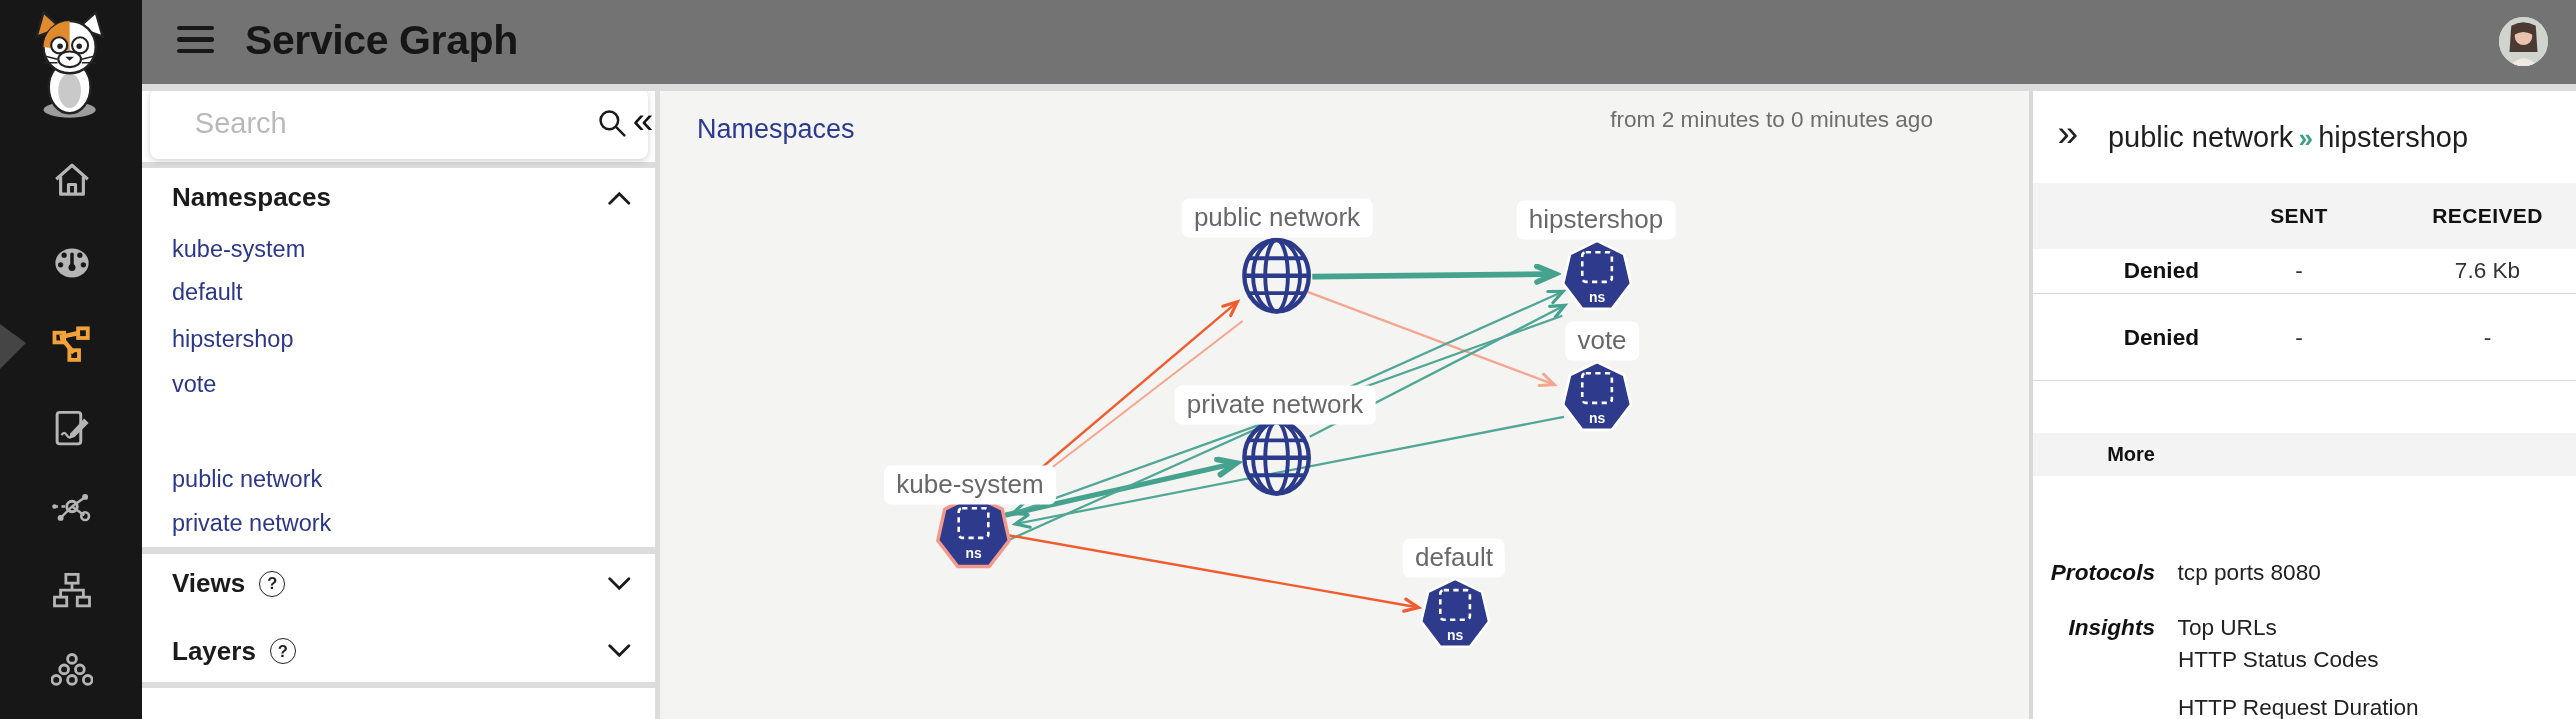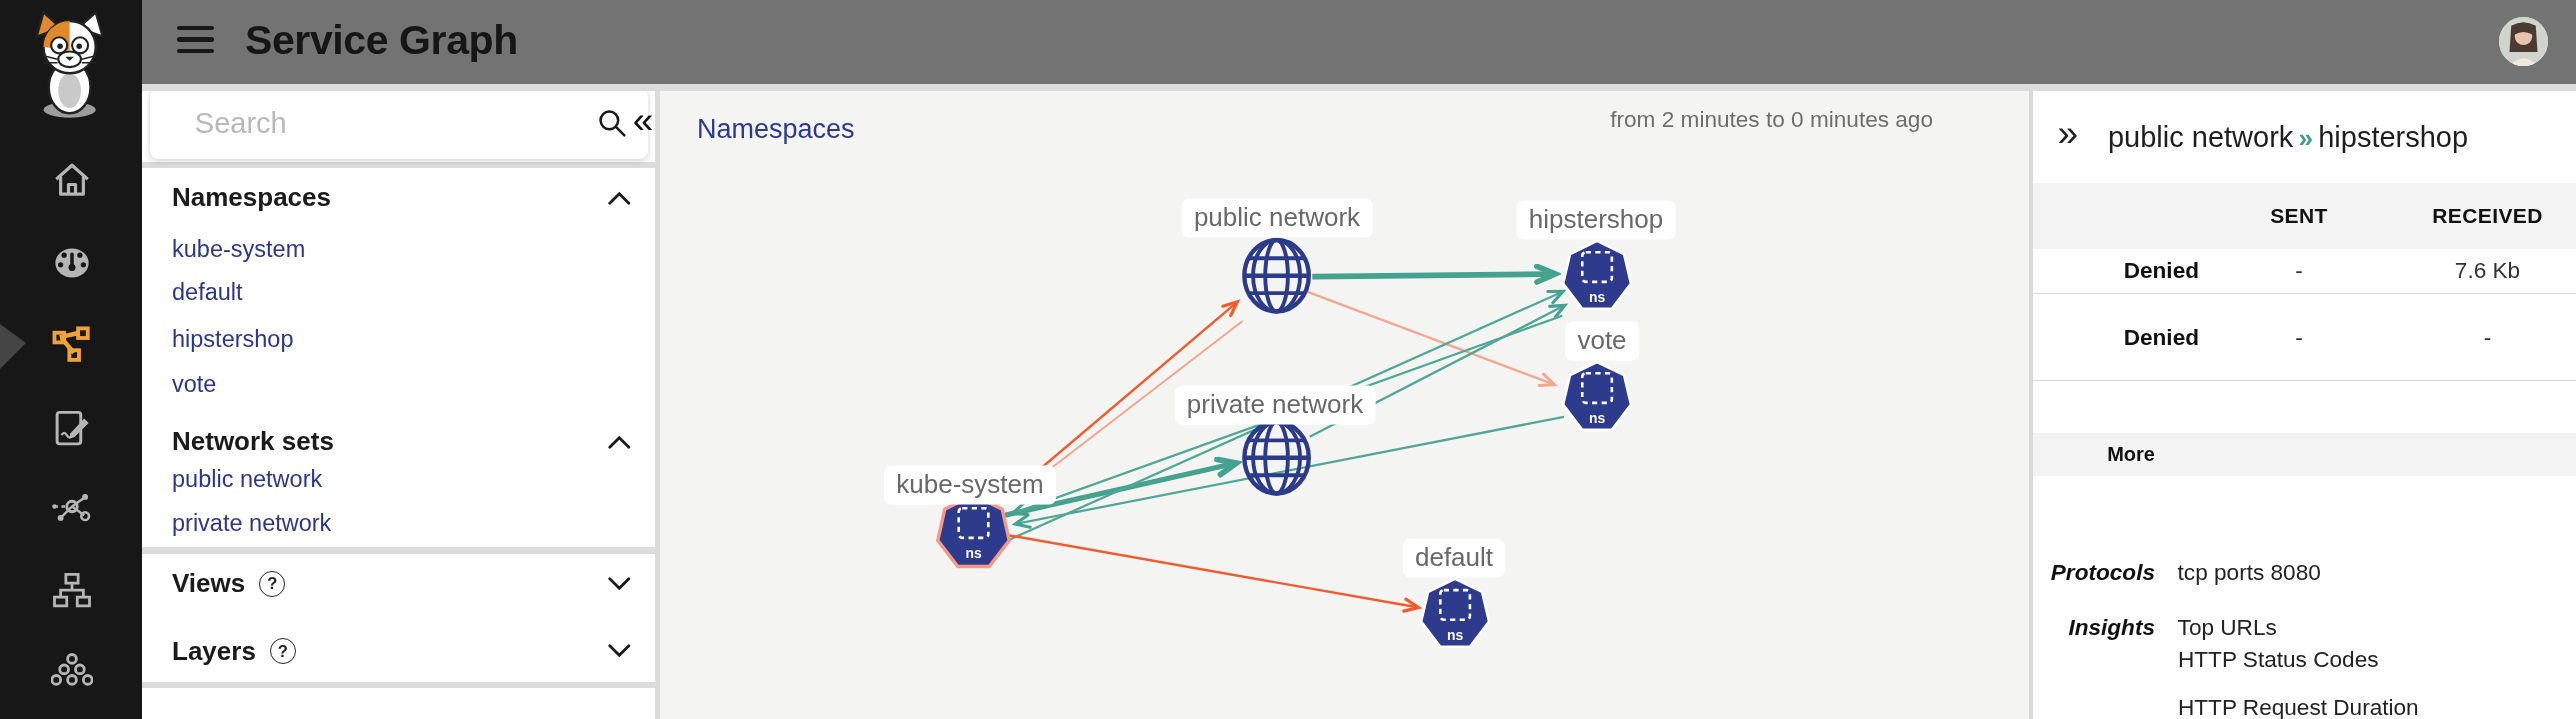--- a/index.html
+++ b/index.html
@@ -176,26 +176,20 @@
         <path d="M2 14 L13 3 L24 14" fill="none" stroke="#1b1b1b" stroke-width="3.2" stroke-linecap="round"></path>
       </svg>
     </div>
     <span class="lp-link" style="top:68px">kube-system</span>
     <span class="lp-link" style="top:111px">default</span>
     <span class="lp-link" style="top:158px">hipstershop</span>
     <span class="lp-link" style="top:203px">vote</span>
   </div>
 
   <div class="lp-card" style="top:328px; height:135px">
-    <div class="lp-header-row" style="top:14px">
-      <span class="lp-header">Network sets</span>
-      <svg width="22.6" height="14" viewBox="0 0 26 16">
-        <path d="M2 14 L13 3 L24 14" fill="none" stroke="#1b1b1b" stroke-width="3.2" stroke-linecap="round"></path>
-      </svg>
-    </div>
     <span class="lp-link" style="top:54px">public network</span>
     <span class="lp-link" style="top:98px">private network</span>
   </div>
 
   <div class="lp-card" style="top:470px; height:70px">
     <div class="lp-header-row" style="top:14px">
       <span class="lp-header">
         <span>Views</span>
         <span class="help-circle">?</span>
       </span>

